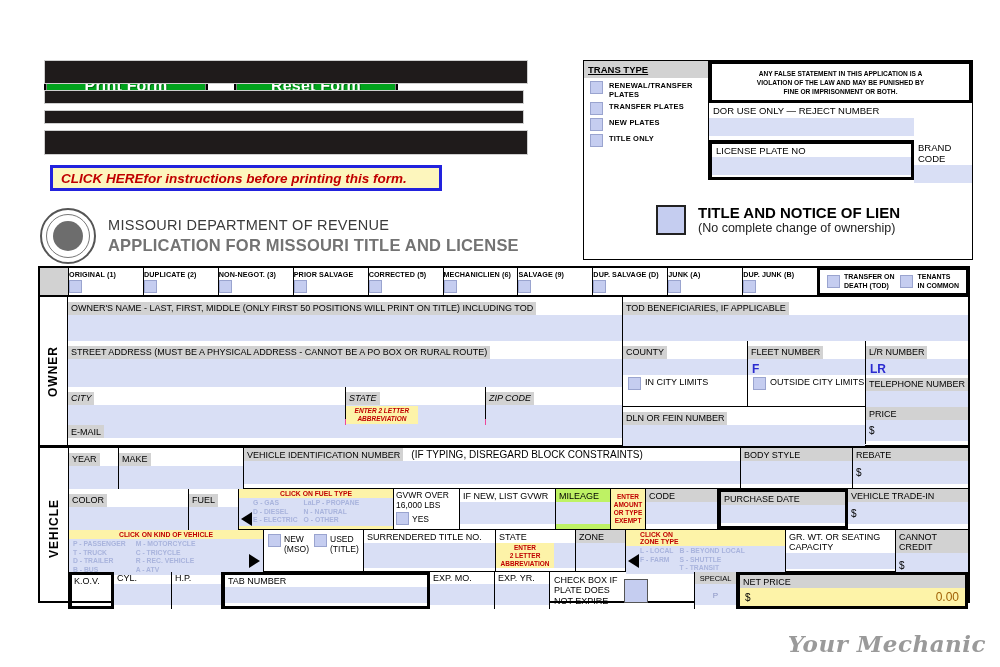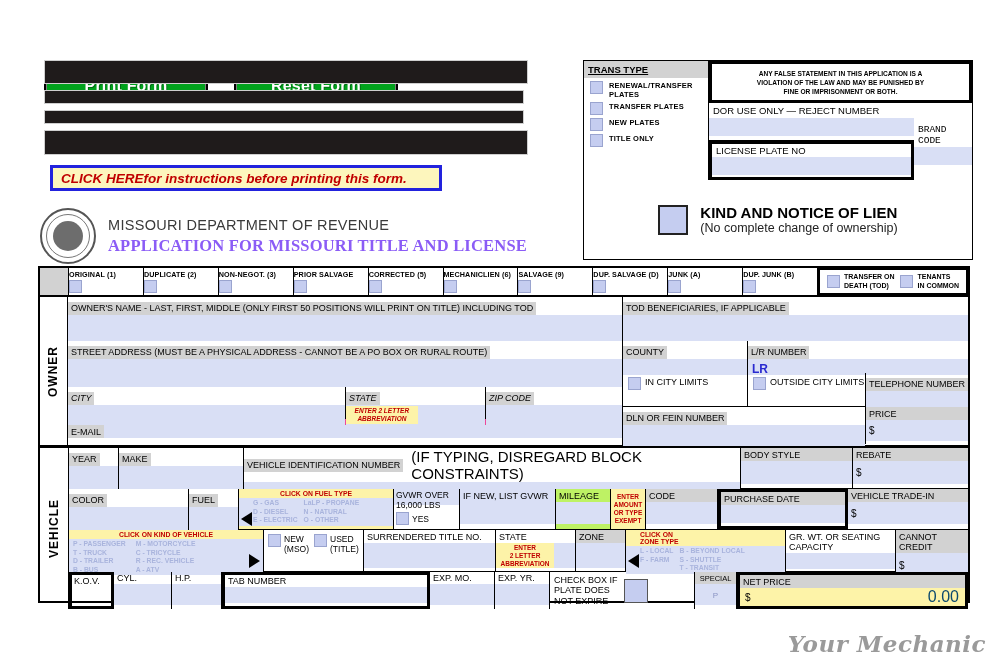--- a/index.html
+++ b/index.html
@@ -33,21 +33,21 @@
   }
 
   
   .agency{position:absolute;left:40px;top:208px;display:flex;align-items:center;}
   .seal{width:52px;height:52px;border-radius:50%;
         border:2px solid #555;position:relative;background:#fff;flex:none;}
   .seal:before{content:"";position:absolute;inset:4px;border-radius:50%;border:1px solid #777;}
   .seal:after{content:"";position:absolute;inset:11px;border-radius:50%;background:#6d6d6d;}
   .agency-txt{margin-left:12px;}
   .agency-l1{font-size:14.5px;color:#3a3a3a;letter-spacing:.3px;}
-  .agency-l2{font-size:16.5px;font-weight:bold;color:#8b5cf6;letter-spacing:.2px;margin-top:3px;font-family:Liberation Serif, serif;}
+  .agency-l2{font-size:16.5px;font-weight:bold;color:#737373;letter-spacing:.2px;margin-top:3px;}
 
   
   .hdr-right{position:absolute;left:583px;top:60px;width:390px;height:200px;
              border:1px solid #000;box-sizing:border-box;background:#fff;}
   .trans-col{position:absolute;left:0;top:0;width:125px;height:119px;
              border-right:1px solid #000;box-sizing:border-box;}
   .trans-title{background:#d2d2d2;font-size:9.5px;font-weight:bold;padding:3px 4px;text-decoration:underline;}
   .trans-item{display:flex;align-items:flex-start;gap:6px;padding:3px 0 0 6px;}
   .cb{width:11px;height:11px;background:#c5cdf0;border:1px solid #9aa4cf;flex:none;cursor:pointer;}
   .cb-lg{width:22px;height:22px;background:#c5cdf0;border:1px solid #555;flex:none;cursor:pointer;}
@@ -58,22 +58,22 @@
         display:flex;flex-direction:column;align-items:center;justify-content:center;
         font-size:6.6px;font-weight:bold;line-height:9px;text-align:center;padding:0 6px;}
   .dor{position:absolute;left:125px;top:42px;width:205px;height:38px;
        border-bottom:1px solid #000;box-sizing:border-box;}
   .dor-lbl{font-size:9.5px;padding:2px 4px;}
   .dor-fld{height:18px;background:#d9dff5;}
   .plate{position:absolute;left:125px;top:80px;width:205px;height:39px;
          border:3px solid #000;box-sizing:border-box;}
   .plate-lbl{font-size:9.5px;padding:1px 4px;}
   .plate-fld{height:18px;background:#d9dff5;}
-  .brand{position:absolute;left:330px;top:62px;right:0;height:39px;
-         border-bottom:3px solid #fca5a5;box-sizing:border-box;font-family:Liberation Mono, monospace;}
+  .brand{position:absolute;left:330px;top:80px;right:0;height:39px;
+         border-bottom:3px solid #fca5a5;box-sizing:border-box;}
   .brand-lbl{font-size:9.5px;padding:1px 4px;}
   .brand-fld{height:18px;background:#d9dff5;}
   .lien{position:absolute;left:0;top:119px;right:0;bottom:0;
         display:flex;align-items:center;justify-content:center;gap:12px;}
   .lien-cb{width:26px;height:26px;background:#c5cdf0;border:2px solid #222;flex:none;cursor:pointer;}
   .lien-t1{font-size:15px;font-weight:bold;}
   .lien-t2{font-size:12.5px;color:#222;}
 
   
   .form{position:absolute;left:38px;top:266px;width:932px;height:337px;
@@ -209,21 +209,21 @@
   </div>
 
   <div class="brand">
     <div class="brand-lbl">BRAND CODE</div>
     <div class="brand-fld"></div>
   </div>
 
   <div class="lien">
     <div class="lien-cb"></div>
     <div>
-      <div class="lien-t1">KIND AND NOTICE OF LIEN</div>
+      <div class="lien-t1">TITLE AND NOTICE OF LIEN</div>
       <div class="lien-t2">(No complete change of ownership)</div>
     </div>
   </div>
 </div>
 
 <div class="form">
 
   <div class="typestrip">
     <div class="ts-pad"></div>
     <div class="ts-cell">
@@ -328,20 +328,26 @@
     <div class="owner-right">
       <div style="height:44px;border-bottom:1px solid #000;box-sizing:border-box">
         <div class="lbl">TOD BENEFICIARIES, IF APPLICABLE</div>
         <div class="fld" style="height:26px"></div>
       </div>
       <div style="display:flex;height:32px;border-bottom:1px solid #000;box-sizing:border-box">
         <div class="cell" style="width:125px">
           <div class="lbl">COUNTY</div>
           <div class="fld" style="height:16px"></div>
         </div>
+        <div class="cell" style="width:118px">
+          <div class="lbl">FLEET NUMBER</div>
+          <div class="fld" style="height:16px">
+            <span class="bluetxt">F</span>
+          </div>
+        </div>
         <div class="cell" style="flex:1;border-right:none">
           <div class="lbl">L/R NUMBER</div>
           <div class="fld" style="height:16px">
             <span class="bluetxt">LR</span>
           </div>
         </div>
       </div>
       <div style="display:flex;height:34px;border-bottom:1px solid #000;box-sizing:border-box">
         <div class="cell" style="width:125px;display:flex;align-items:flex-start;gap:4px;padding:4px 0 0 5px">
           <div class="cb"></div>
@@ -382,21 +388,21 @@
           <div class="lbl">YEAR</div>
           <div class="fld" style="height:23px"></div>
         </div>
         <div class="vcell" style="width:125px">
           <div class="lbl">MAKE</div>
           <div class="fld" style="height:23px"></div>
         </div>
         <div class="vcell" style="width:497px">
           <div style="display:flex;align-items:center">
             <div class="lbl">VEHICLE IDENTIFICATION NUMBER</div>
-            <div style="font-size:15px;padding-left:8px">(IF TYPING, DISREGARD BLOCK CONSTRAINTS)</div>
+            <div style="font-size:10px;padding-left:8px">(IF TYPING, DISREGARD BLOCK CONSTRAINTS)</div>
           </div>
           <div class="fld" style="height:23px"></div>
         </div>
         <div class="vcell" style="width:112px">
           <div class="lbl-w">BODY STYLE</div>
           <div class="fld" style="height:23px"></div>
         </div>
         <div class="vcell" style="flex:1">
           <div class="lbl-w">REBATE</div>
           <div class="fld" style="height:23px;display:flex;align-items:center">
@@ -587,21 +593,21 @@
         <div class="vcell" style="width:42px">
           <div class="lbl-w" style="font-size:7.5px;text-align:center">SPECIAL</div>
           <div class="fld" style="height:21px;text-align:center">
             <span style="font-size:8px;color:#8a93c4">P</span>
           </div>
         </div>
         <div class="vcell heavy" style="flex:1">
           <div class="lbl-w">NET PRICE</div>
           <div style="height:18px;background:#fdf3a8;display:flex;align-items:center;justify-content:space-between;padding:0 6px 0 2px">
             <span class="dollar">$</span>
-            <span style="font-size:16px;color:#0c4a6e">0.00</span>
+            <span style="font-size:12px;color:#a16207">0.00</span>
           </div>
         </div>
       </div>
 
     </div>
   </div>
 </div>
 
 <div class="wm">Your Mechanic</div>
 

